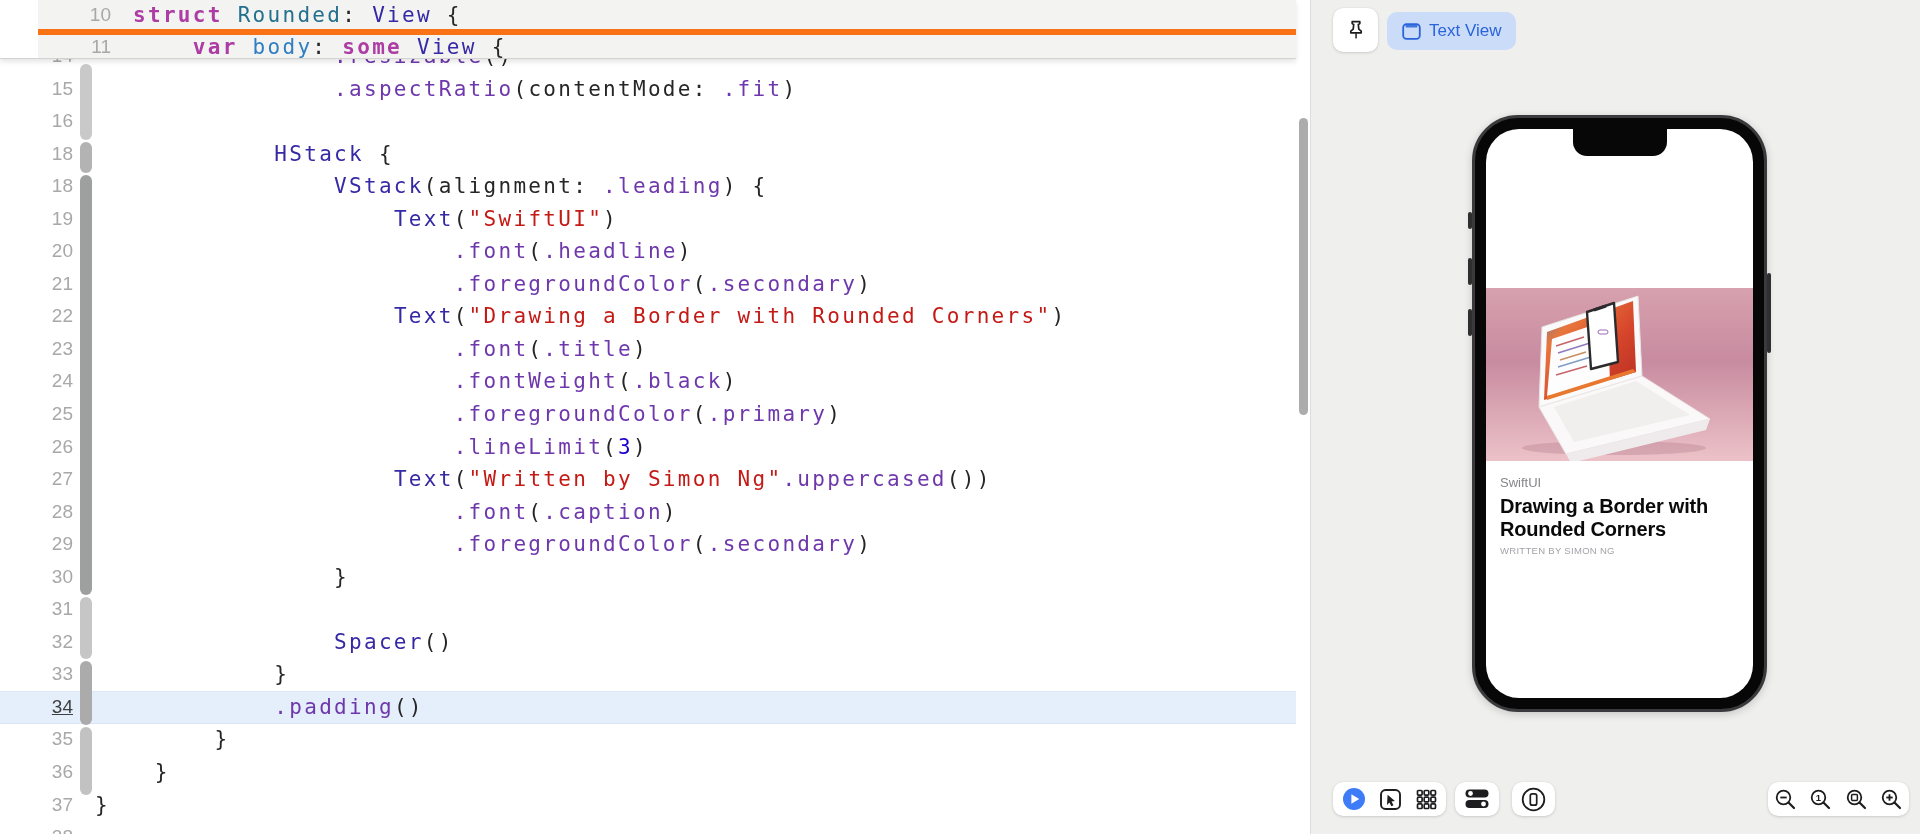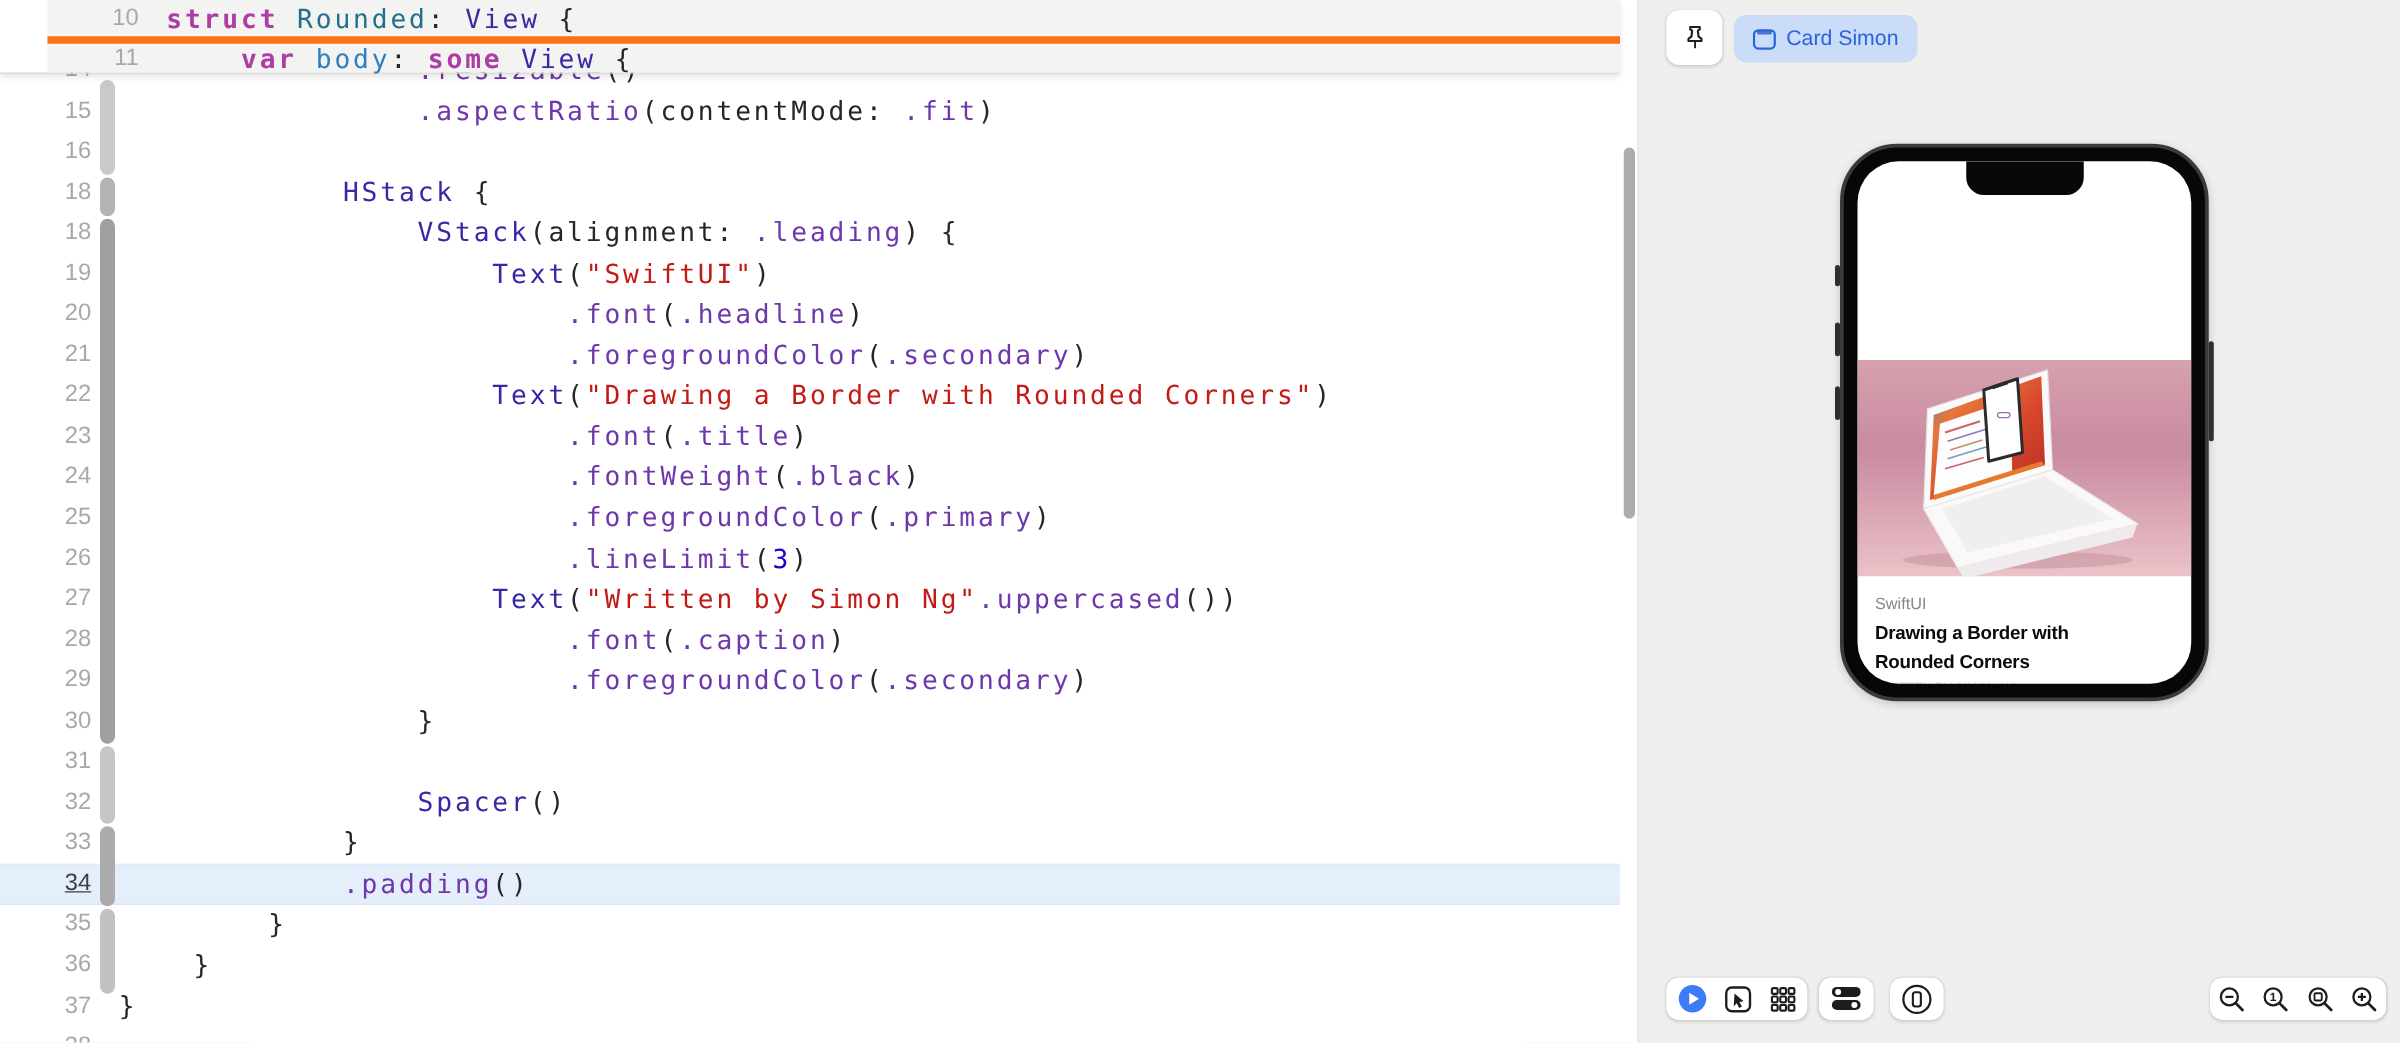--- a/index.html
+++ b/index.html
@@ -53,34 +53,34 @@
   .btn-white { position:absolute; background:#FFFFFF; border-radius:10px;
                box-shadow:0 1px 3px rgba(0,0,0,.14), 0 0 1px rgba(0,0,0,.12);
                display:flex; align-items:center; justify-content:center; }
   .pin-btn  { left:22px; top:8px; width:45px; height:44px; }
 
   .chip { position:absolute; left:76px; top:12px; height:38px; padding:0 15px;
           background:#CBDCF8; border-radius:10px; display:flex; align-items:center; gap:8px; }
   .chip span { color:#2A64DB; font-size:17px; }
 
   
-  .phone { position:absolute; left:161px; top:115px; width:295px; height:446px;
+  .phone { position:absolute; left:161px; top:115px; width:295px; height:597px;
            background:#070708; border-radius:46px; border:3px solid #3A3A3C;
            box-shadow:0 2px 8px rgba(0,0,0,.18);padding-left:10px; }
   .screen { position:absolute; left:11px; top:11px; right:11px; bottom:11px;
             background:#FFFFFF; border-radius:33px; overflow:hidden; }
   .notch { position:absolute; left:50%; transform:translateX(-50%); top:0;
            width:94px; height:27px; background:#070708; border-radius:0 0 14px 14px; z-index:5; }
   .side-btn { position:absolute; background:#2F2F31; border-radius:2px; }
 
   .card-img { position:absolute; left:0; top:159px; width:100%; height:173px;
               background:linear-gradient(180deg,#D7A1AE 0%, #C88BA0 42%, #ECC2C8 100%); }
   .card-text { position:absolute; left:14px; right:12px; top:346px; }
   .card-cat   { font-size:13px; color:#86868B; margin-bottom:5px; }
-  .card-title { font-size:15px; line-height:23px; font-weight:bold; color:#0A0A0A;
+  .card-title { font-size:20px; line-height:23px; font-weight:bold; color:#0A0A0A;
                 letter-spacing:-.2px; max-width:218px; }
   .card-byline{ font-size:9.5px; color:#A2A3A8; letter-spacing:.3px; margin-top:4px; }
 
   
   .tb { top:782px; height:34px; }
   .tb-live    { left:22px;  width:113px; gap:13px; }
   .tb-toggle  { left:144px; width:44px; }
   .tb-device  { left:201px; width:43px; }
   .tb-zoom    { left:457px; width:141px; justify-content:space-around; }
   .icon-btn { display:flex; align-items:center; justify-content:center; cursor:pointer; }
@@ -150,21 +150,21 @@
       <path d="M8.2 3.6h7.6v1.9l-1.5 1 .5 4.6 2.4 2v1.7H6.8v-1.7l2.4-2 .5-4.6-1.5-1z" fill="none" stroke="#1D1D1F" stroke-width="1.7" stroke-linejoin="round"></path>
       <rect x="11.3" y="15" width="1.5" height="5.6" rx=".7" fill="#1D1D1F"></rect>
     </svg>
   </div>
 
   <div class="chip">
     <svg width="19" height="17" viewBox="0 0 19 17">
       <rect x="1.2" y="1.2" width="16.6" height="14.6" rx="3.4" fill="none" stroke="#2A64DB" stroke-width="1.8"></rect>
       <rect x="3.6" y="1.2" width="11.8" height="3.4" rx="1.2" fill="#2A64DB" opacity=".85"></rect>
     </svg>
-    <span>Card Simon</span>
+    <span>Text View</span>
   </div>
 
   <div class="phone">
     <div class="screen">
       <div class="notch"></div>
 
       <div class="card-img">
         <svg width="265" height="173" viewBox="0 0 265 173" style="position:absolute;left:0;top:0;">
           <defs>
             <linearGradient id="disp" x1="0" y1="0" x2="1" y2="1">

